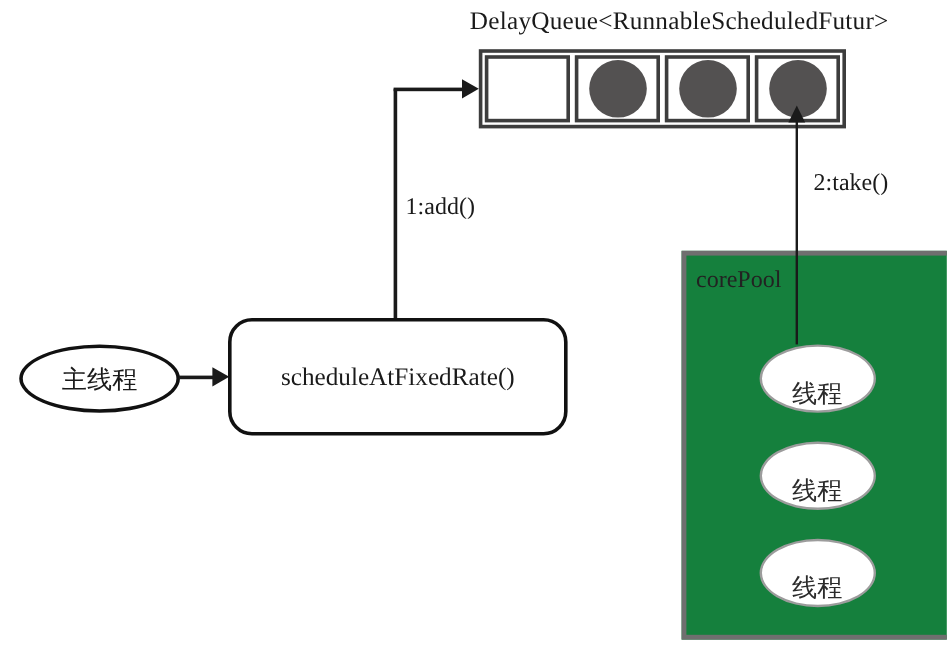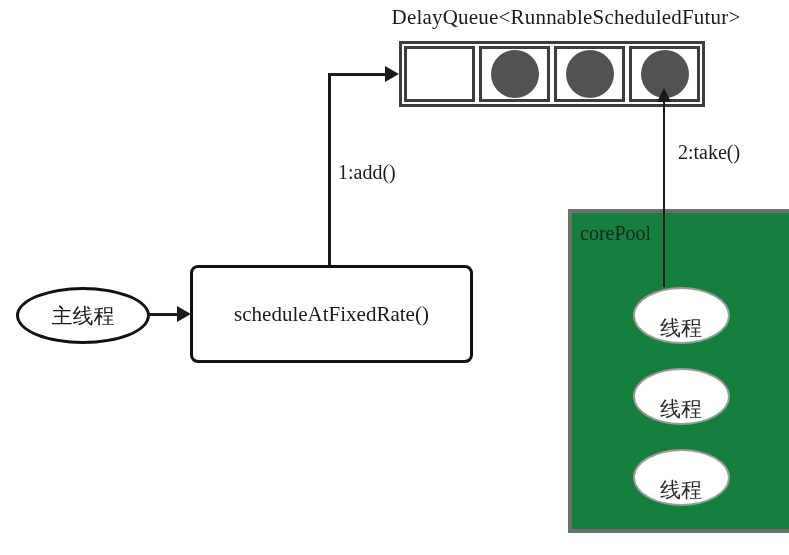--- a/index.html
+++ b/index.html
@@ -92,21 +92,21 @@
     justify-content: center;
     font-size: 21px;
   }
 
   
   .sched-box {
     position: absolute;
     left: 190px; top: 265px; width: 283px; height: 98px;
     box-sizing: border-box;
     border: 3px solid #111111;
-    border-radius: 8px;
+    border-radius: 20px;
     background: #ffffff;
     display: flex;
     flex-direction: column;
     align-items: center;
     justify-content: center;
     gap: 3px;
     font-size: 21px;
   }
 
   

